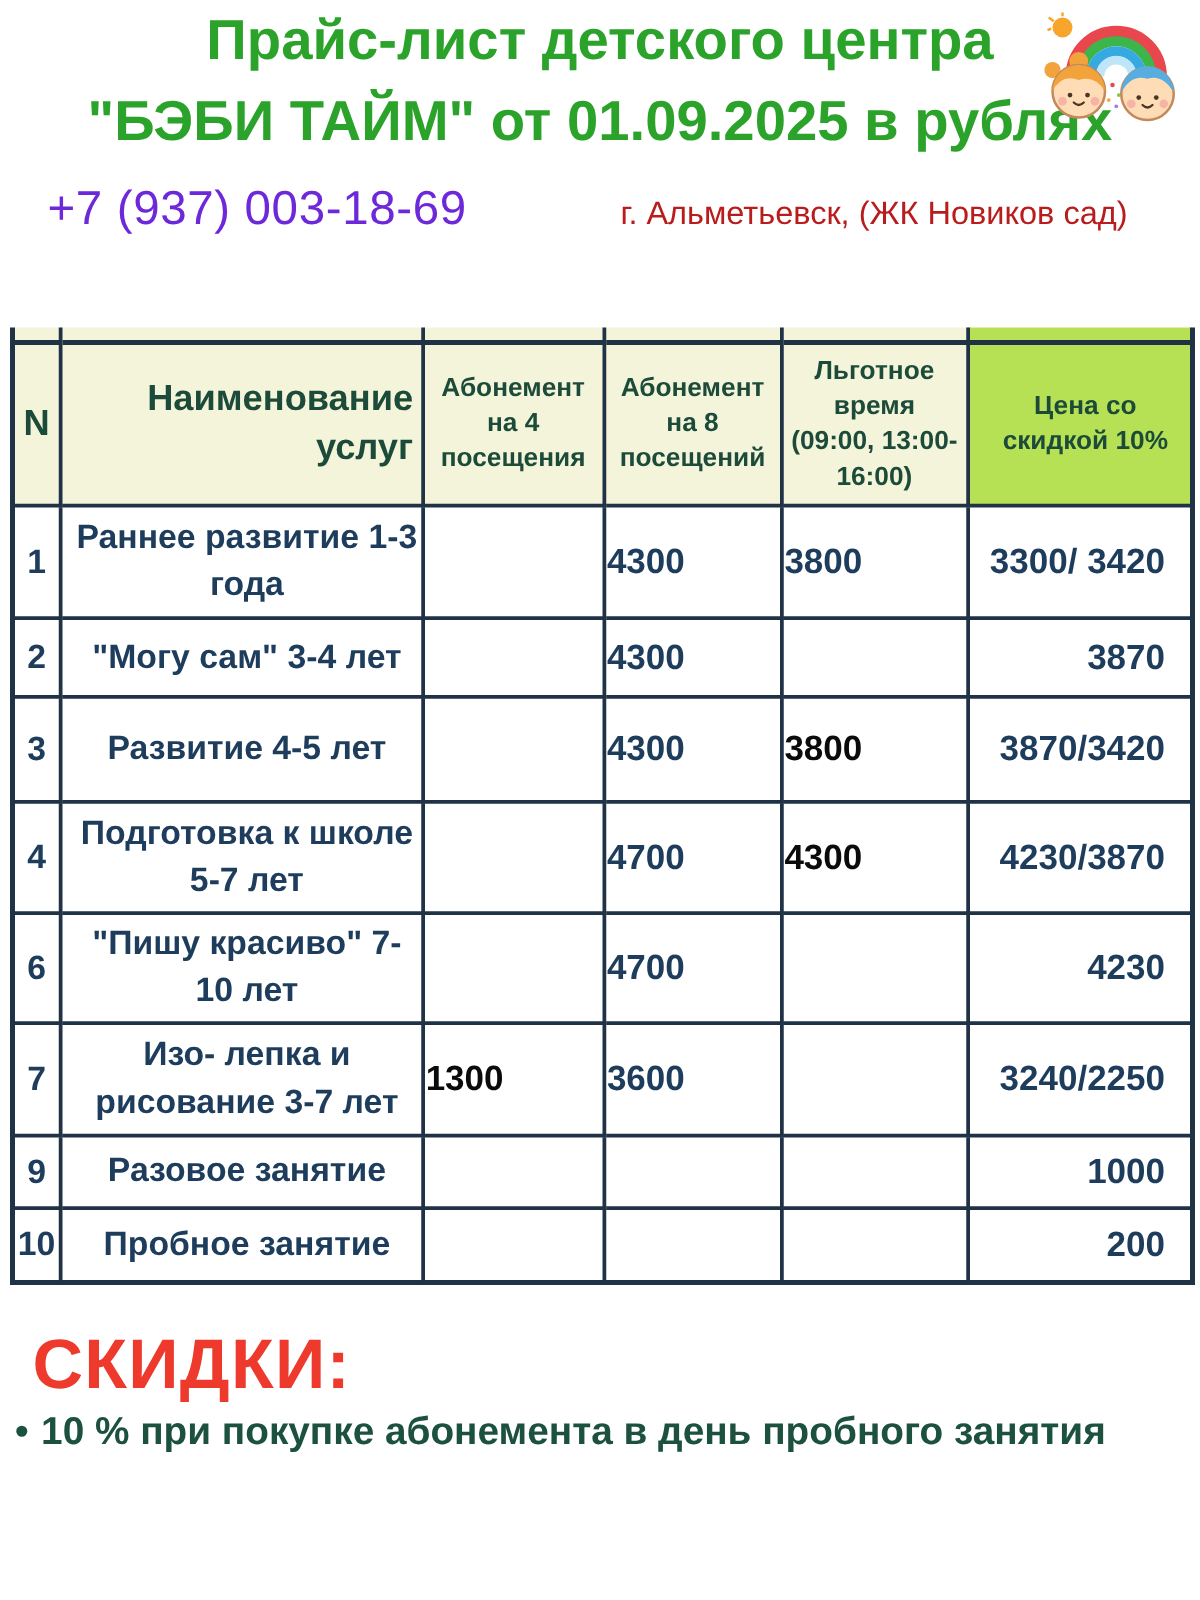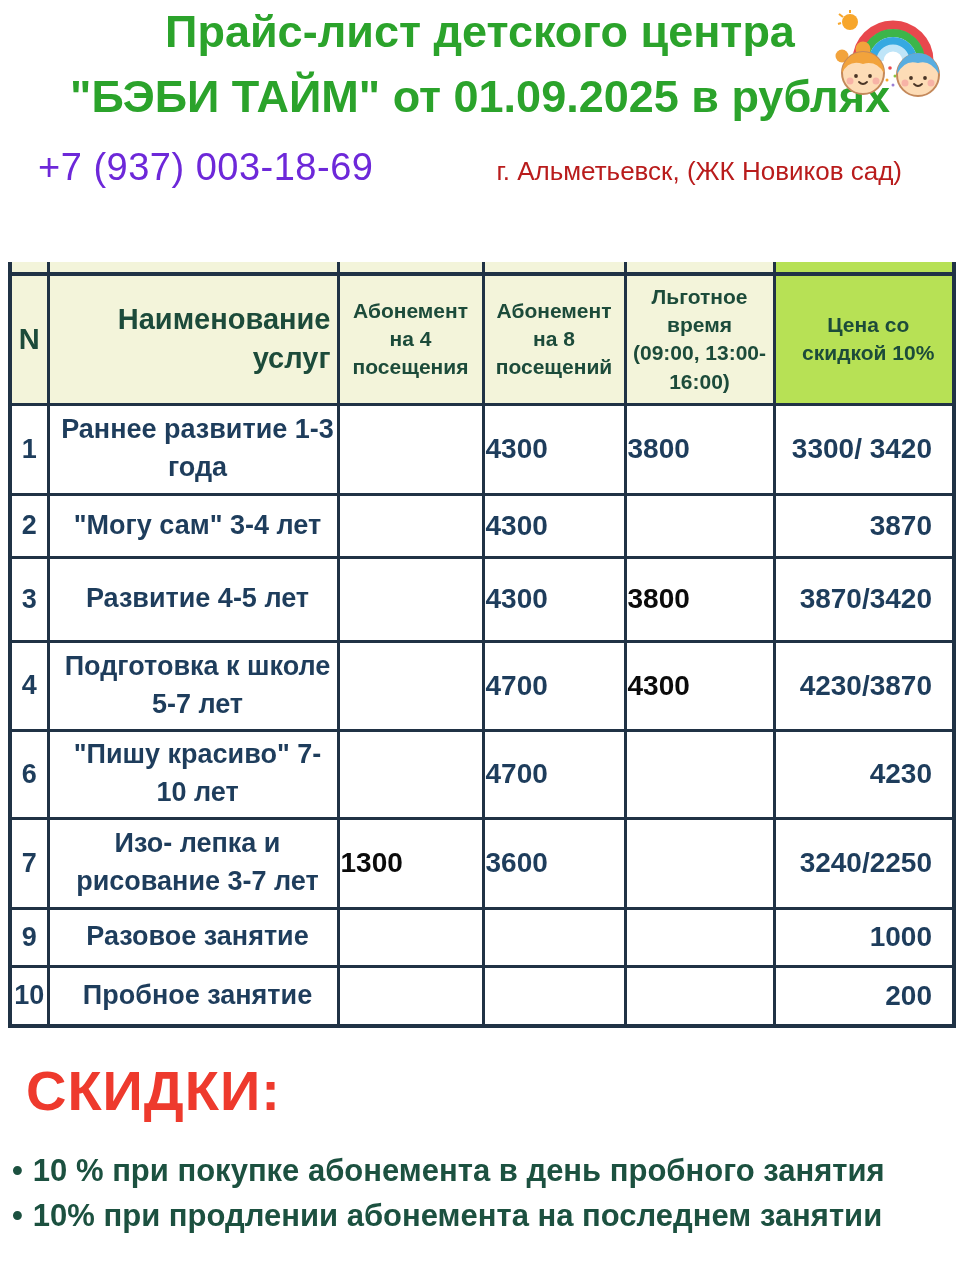--- a/index.html
+++ b/index.html
@@ -83,21 +83,21 @@
 
   
   .discounts { position: absolute; left: 12px; top: 1058px; width: 930px; }
   .discounts-heading {
     margin-left: 14px;
     color: #ee3a2d;
     font-weight: bold;
     font-size: 56px;
     letter-spacing: 1px;
   }
-  .discount-list { margin-top: 26px; }
+  .discount-list { }
   .discount-item {
     color: #1c5140;
     font-weight: bold;
     font-size: 31px;
     line-height: 1.45;
     white-space: nowrap;
   }
   .bullet { margin-right: 10px; }
 </style>
 </head>
@@ -238,19 +238,16 @@
     </tr>
   </tbody>
     </table>
 
   <div class="discounts">
     <div class="discounts-heading">СКИДКИ:</div>
     <div class="discount-list">
       <div class="discount-item">
         <span class="bullet">•</span><span>10 % при покупке абонемента в день пробного занятия</span>
       </div>
-      <div class="discount-item">
-        <span class="bullet">•</span><span>10% при продлении абонемента на последнем занятии</span>
-      </div>
     </div>
   </div>
 
 </div>
 
 </body></html>

